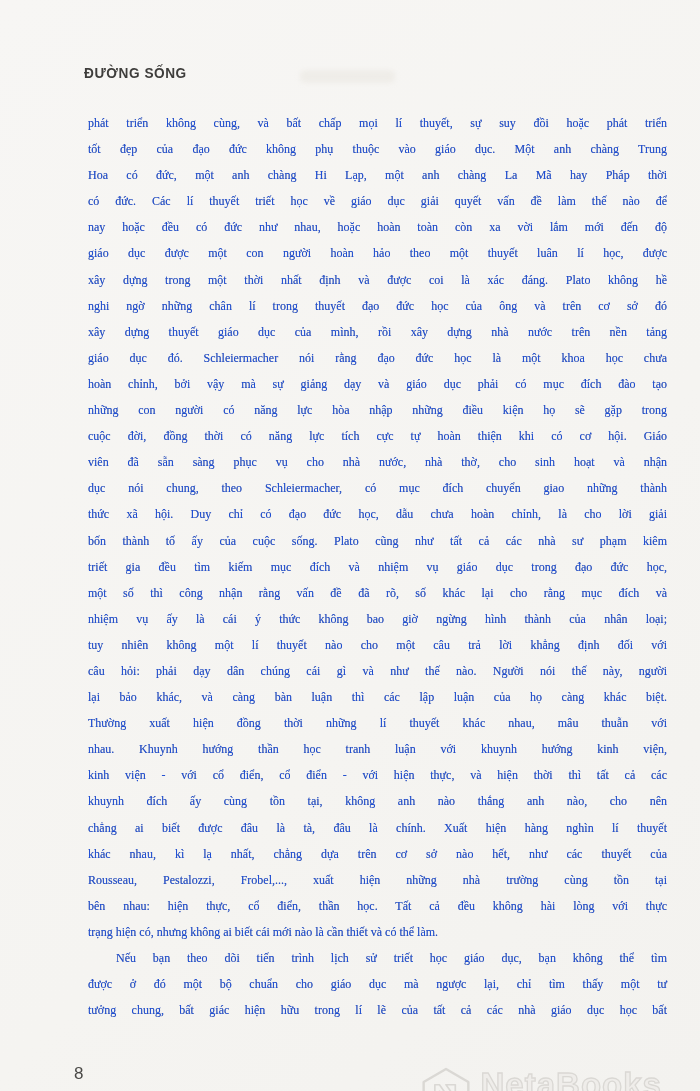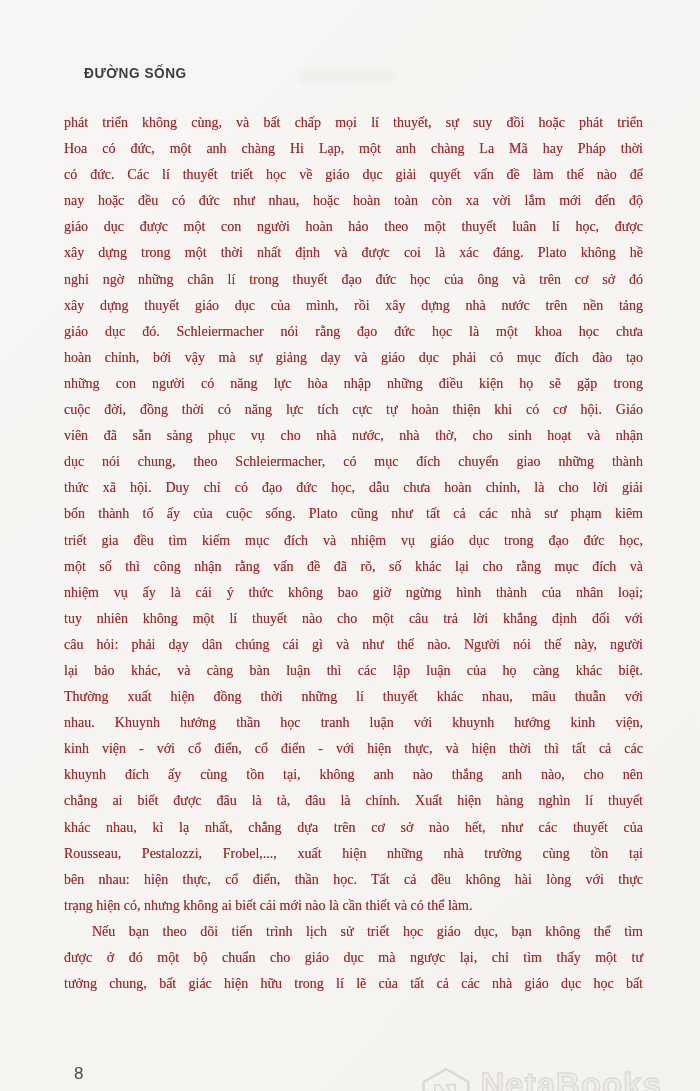--- a/index.html
+++ b/index.html
@@ -37,26 +37,26 @@
     top: 26px;
     width: 95px;
     height: 13px;
     background: #e9e6e0;
     border-radius: 5px;
     filter: blur(2.5px);
     opacity: 0.55;
   }
   .text-block {
     position: absolute;
-    left: 64px;
+    left: 88px;
     top: 66px;
     width: 579px;
-    font-size: 14px;
+    font-size: 12px;
     line-height: 26.1px;
-    color: #b91c1c;
+    color: #1d4ed8;
     text-shadow: 0 0 0.5px rgba(40, 40, 40, 0.45);
   }
   .line {
     text-align: justify;
     text-align-last: justify;
     white-space: normal;
     height: 26.1px;
     overflow: visible;
   }
   .line.end {
@@ -105,20 +105,21 @@
 </head>
 <body>
 
 <div class="page">
 
   <div class="running-head">ĐƯỜNG SỐNG</div>
   <div class="faint-stamp"></div>
 
   <div class="text-block">
     <div class="line">phát triển không cùng, và bất chấp mọi lí thuyết, sự suy đồi hoặc phát triển</div>
+    <div class="line">tốt đẹp của đạo đức không phụ thuộc vào giáo dục. Một anh chàng Trung</div>
     <div class="line">Hoa có đức, một anh chàng Hi Lạp, một anh chàng La Mã hay Pháp thời</div>
     <div class="line">có đức. Các lí thuyết triết học về giáo dục giải quyết vấn đề làm thế nào để</div>
     <div class="line">nay hoặc đều có đức như nhau, hoặc hoàn toàn còn xa vời lắm mới đến độ</div>
     <div class="line">giáo dục được một con người hoàn hảo theo một thuyết luân lí học, được</div>
     <div class="line">xây dựng trong một thời nhất định và được coi là xác đáng. Plato không hề</div>
     <div class="line">nghi ngờ những chân lí trong thuyết đạo đức học của ông và trên cơ sở đó</div>
     <div class="line">xây dựng thuyết giáo dục của mình, rồi xây dựng nhà nước trên nền tảng</div>
     <div class="line">giáo dục đó. Schleiermacher nói rằng đạo đức học là một khoa học chưa</div>
     <div class="line">hoàn chỉnh, bởi vậy mà sự giảng dạy và giáo dục phải có mục đích đào tạo</div>
     <div class="line">những con người có năng lực hòa nhập những điều kiện họ sẽ gặp trong</div>

